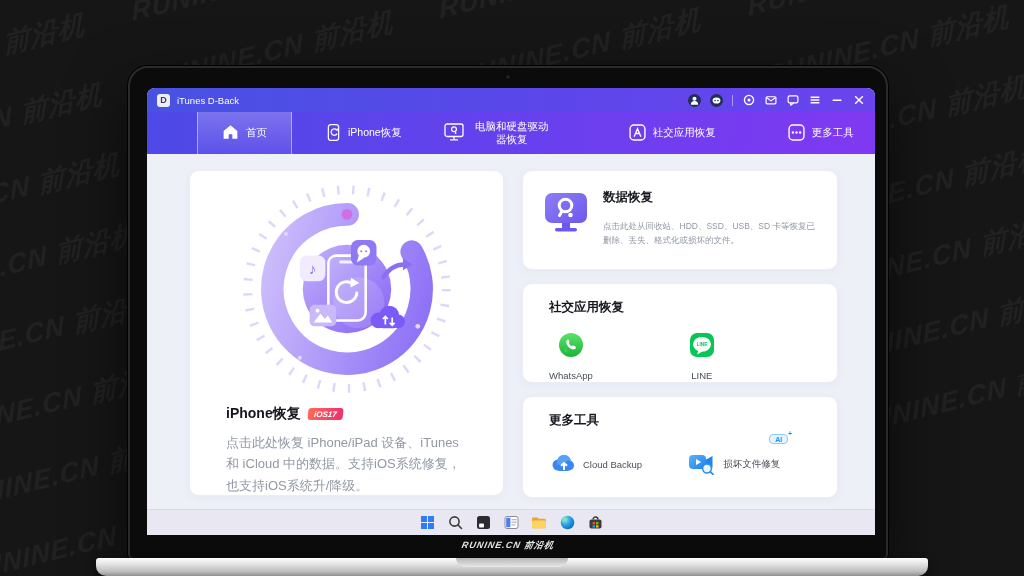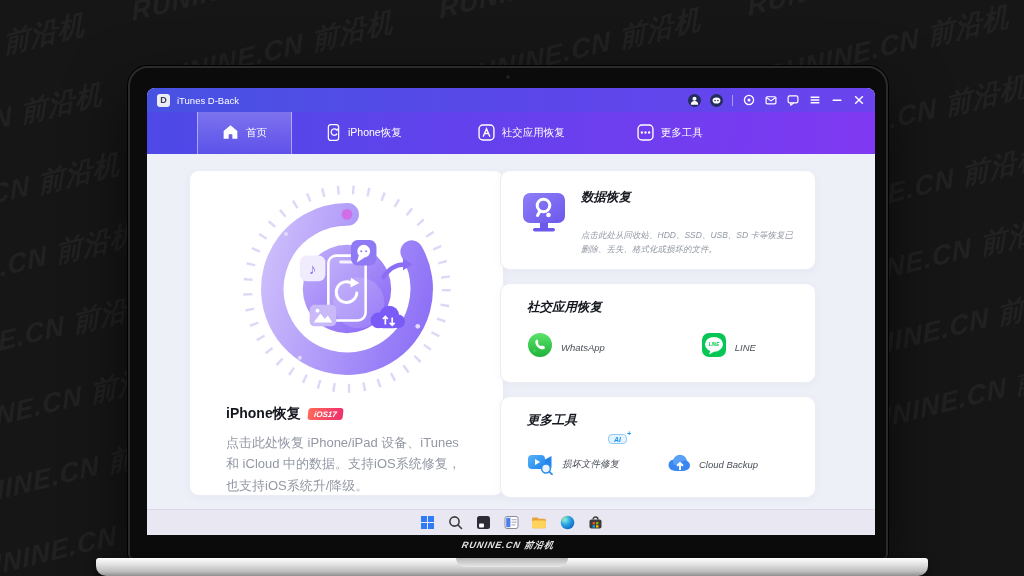--- a/index.html
+++ b/index.html
@@ -61,28 +61,28 @@
     box-shadow:0 2px 8px rgba(90,90,140,.05); }
   .card-left { position:absolute; left:42px; top:16px; width:315px; height:326px; }
   .illu { display:block; margin:6px auto 0; }
   .ip-title-row { display:flex; align-items:center; margin:2px 0 0 36px; }
   .ip-title { font-size:14px; font-weight:bold; color:#16181f; }
   .ios-badge { margin-left:7px; font-size:8px; font-weight:bold; font-style:italic; color:#fff;
     background:linear-gradient(100deg,#ff6a57,#ee2e6e); padding:1.5px 6px; border-radius:3px;
     transform:skewX(-6deg); }
   .ip-desc { margin:9px 34px 0 36px; font-size:13px; line-height:1.65; color:#9298a4; }
 
-  .col-right { position:absolute; left:353px; top:16px; width:316px;font-style:italic; }
+  .col-right { position:absolute; left:375px; top:16px; width:316px; }
   .card-data { height:100px; display:flex; padding:18px 20px 0 20px; }
   .card-data .dicon { flex:0 0 auto; margin-right:14px; }
   .sec-title { font-size:12.5px; font-weight:bold; color:#16181f; }
-  .sec-desc { margin-top:23px; font-size:8.5px; line-height:1.6; color:#9298a4; }
+  .sec-desc { margin-top:14px; font-size:8.5px; line-height:1.6; color:#9298a4; }
   .card-social { height:100px; margin-top:13px; padding:15px 26px 0 26px; }
   .apps-row { display:flex; align-items:center; gap:96px; margin-top:16px; }
-  .app-item { display:flex; align-items:center; gap:8px; cursor:default; }
+  .app-item { display:flex; align-items:center; gap:8px; cursor:default;flex-direction:column; }
   .app-label { font-size:9.5px; color:#4a4f58; }
   .card-tools { height:102px; margin-top:13px; padding:15px 26px 0 26px; }
   .tools-row { display:flex; align-items:center; gap:46px; margin-top:20px; }
   .tool-item { position:relative; display:flex; align-items:center; gap:8px; cursor:default; }
   .ai-badge { position:absolute; top:-15px; right:-8px; font-size:7px; font-weight:bold; color:#1e93ee;
     background:#e4f3fe; border:1px solid #8fccf8; border-radius:4px; padding:0.5px 5px; }
   .ai-badge::after { content:"+"; position:absolute; right:-5px; top:-5px; color:#1e93ee; font-size:7px; }
 
   
   .taskbar { height:26px; background:#e9e7f2; border-top:1px solid #dbd9e6;
@@ -212,20 +212,32 @@
         </div>
         <div class="tab t2">
           <span>
             <svg width="15" height="19" viewBox="0 0 16 19">
                 <rect x="2.5" y="1" width="11" height="17" rx="2.6" stroke="#fff" stroke-width="1.3" fill="none"></rect>
                 <path d="M11.2 6.6 A3.4 3.4 0 1 0 11.9 10.7" stroke="#fff" stroke-width="1.3" fill="none"></path>
                 <polygon points="11.9,4.6 13.4,7.6 10.2,7.4" fill="#fff"></polygon>
               </svg>
           </span>
           <span>iPhone恢复</span>
+        </div>
+        <div class="tab t3">
+          <span>
+            <svg width="20" height="18" viewBox="0 0 20 18">
+                <rect x="1" y="1" width="18" height="12.5" rx="2" stroke="#fff" stroke-width="1.3" fill="none"></rect>
+                <circle cx="10" cy="6.3" r="2.4" stroke="#fff" stroke-width="1.2" fill="none"></circle>
+                <circle cx="11.6" cy="10" r="0.9" fill="#fff"></circle>
+                <line x1="6" y1="16.8" x2="14" y2="16.8" stroke="#fff" stroke-width="1.3"></line>
+                <line x1="10" y1="13.5" x2="10" y2="16.5" stroke="#fff" stroke-width="1.3"></line>
+              </svg>
+          </span>
+          <span class="wrap2">电脑和硬盘驱动器恢复</span>
         </div>
         <div class="tab t4">
           <span>
             <svg width="17" height="17" viewBox="0 0 16 16">
                 <rect x="1" y="1" width="14" height="14" rx="3.5" stroke="#fff" stroke-width="1.3" fill="none"></rect>
                 <path d="M5 11.5 L8 4.5 L11 11.5 M6.2 9 L9.8 9" stroke="#fff" stroke-width="1.3" fill="none" stroke-linecap="round"></path>
               </svg>
           </span>
           <span>社交应用恢复</span>
         </div>
@@ -350,50 +362,50 @@
                 </span>
                 <span class="app-label">LINE</span>
               </div>
             </div>
           </div>
 
           <div class="card card-tools">
             <div class="sec-title">更多工具</div>
             <div class="tools-row">
               <div class="tool-item">
+                <span>
+                  <svg width="26" height="26" viewBox="0 0 26 26">
+                    <circle cx="9" cy="16" r="5.5" fill="#3b87f1"></circle>
+                      <circle cx="15" cy="12.8" r="7" fill="#5aa0f5"></circle>
+                      <circle cx="20" cy="16.5" r="5" fill="#3b87f1"></circle>
+                      <rect x="8" y="15.5" width="13" height="6.5" rx="3" fill="#3b87f1"></rect>
+                    <path d="M15 21 L15 14 M12 16.8 L15 14 L18 16.8" stroke="#fff" stroke-width="2" fill="none"></path>
+                  </svg>
+                </span>
+                <span class="app-label">Cloud Backup</span>
+              </div>
+              <div class="tool-item">
                 <span class="ai-badge">AI</span>
                 <span>
                   <svg width="27" height="26" viewBox="0 0 27 26">
                     <defs>
                         <linearGradient id="vg" x1="0" y1="0" x2="1" y2="1">
                           <stop offset="0" stop-color="#58b3f9"></stop>
                           <stop offset="1" stop-color="#1f82ec"></stop>
                         </linearGradient>
                       </defs>
                     <rect x="1" y="6" width="17" height="14" rx="4" fill="url(#vg)"></rect>
                     <polygon points="18,10.5 24.5,7 24.5,19 18,15.5" fill="#2285ec"></polygon>
                     <polygon points="8,10 13.2,13 8,16" fill="#fff"></polygon>
                     <circle cx="19" cy="19.5" r="4.4" fill="#eaf4fe" stroke="#2b8df0" stroke-width="1.5"></circle>
                     <line x1="22.2" y1="22.7" x2="25" y2="25.3" stroke="#2b8df0" stroke-width="1.8" stroke-linecap="round"></line>
                   </svg>
                 </span>
                 <span class="app-label">损坏文件修复</span>
               </div>
-              <div class="tool-item">
-                <span>
-                  <svg width="26" height="26" viewBox="0 0 26 26">
-                    <circle cx="9" cy="16" r="5.5" fill="#3b87f1"></circle>
-                      <circle cx="15" cy="12.8" r="7" fill="#5aa0f5"></circle>
-                      <circle cx="20" cy="16.5" r="5" fill="#3b87f1"></circle>
-                      <rect x="8" y="15.5" width="13" height="6.5" rx="3" fill="#3b87f1"></rect>
-                    <path d="M15 21 L15 14 M12 16.8 L15 14 L18 16.8" stroke="#fff" stroke-width="2" fill="none"></path>
-                  </svg>
-                </span>
-                <span class="app-label">Cloud Backup</span>
-              </div>
             </div>
           </div>
 
         </div>
       </div>
 
       <div class="taskbar">
         <span class="tki">
           <svg width="15" height="15" viewBox="0 0 15 15">
               <rect x="1" y="1" width="6" height="6" fill="#2f7cf6"></rect>

